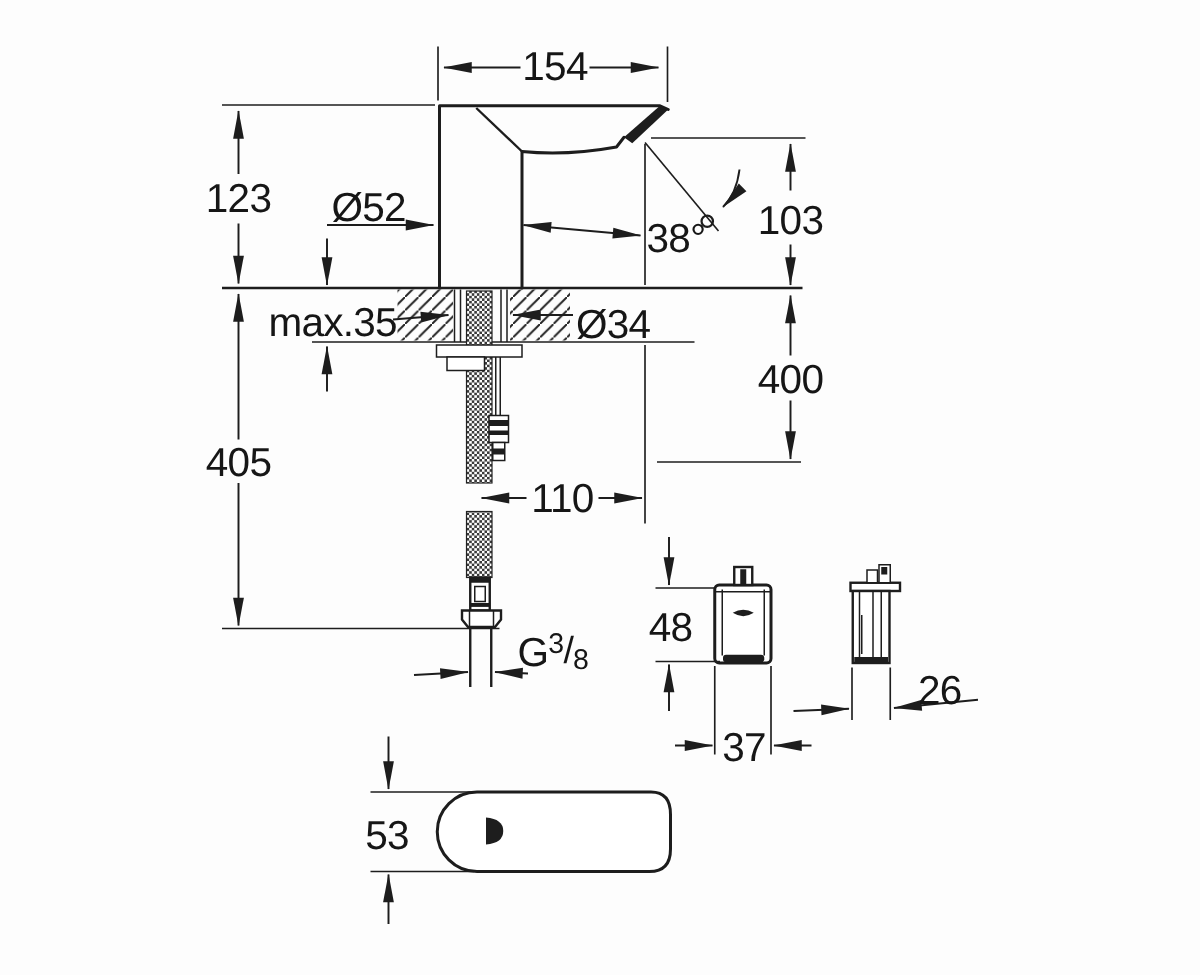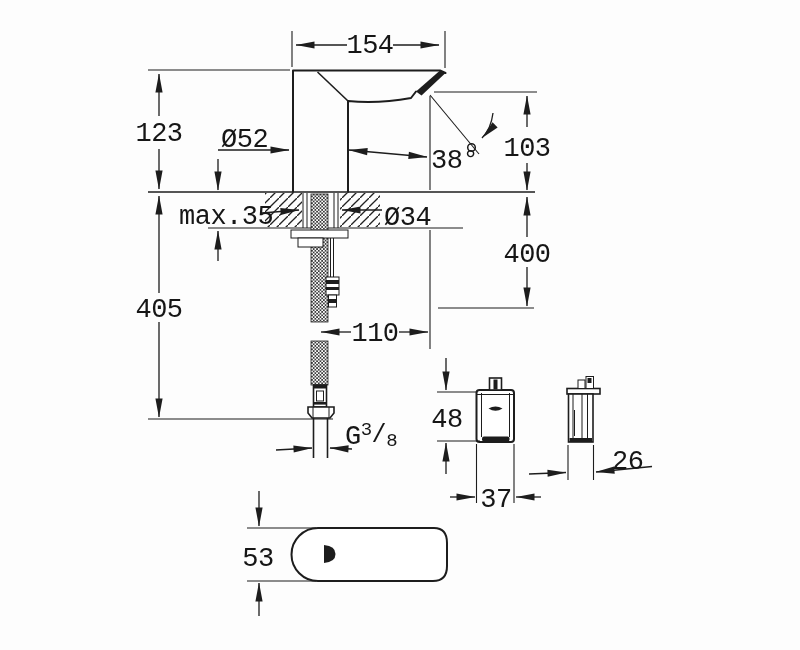--- a/index.html
+++ b/index.html
@@ -1,17 +1,17 @@
 <!DOCTYPE html>
 <html><head>
 <meta charset="utf-8">
 <style>
   html,body{margin:0;padding:0;background:#fff;}
   #stage{position:relative;width:800px;height:650px;background:#fdfdfd;overflow:hidden;
-         font-family:Liberation Mono, monospace;}
+         font-family:Liberation Sans, sans-serif;}
   svg{display:block}
   .outline{stroke:#1d1d1d;stroke-width:2;fill:none;stroke-linejoin:round;stroke-linecap:round}
   .mid{stroke:#1d1d1d;stroke-width:1.6;fill:none}
   .thin{stroke:#1d1d1d;stroke-width:1;fill:none}
   .dim{stroke:#1d1d1d;stroke-width:1.3;fill:none}
   .ext{stroke:#1d1d1d;stroke-width:1.1;fill:none}
   .dimtext{font-size:27px;fill:#161616;letter-spacing:-0.5px}
   .mIt{text-anchor:middle}
   .dark{fill:#1d1d1d;stroke:none}
   .white{fill:#ffffff}

